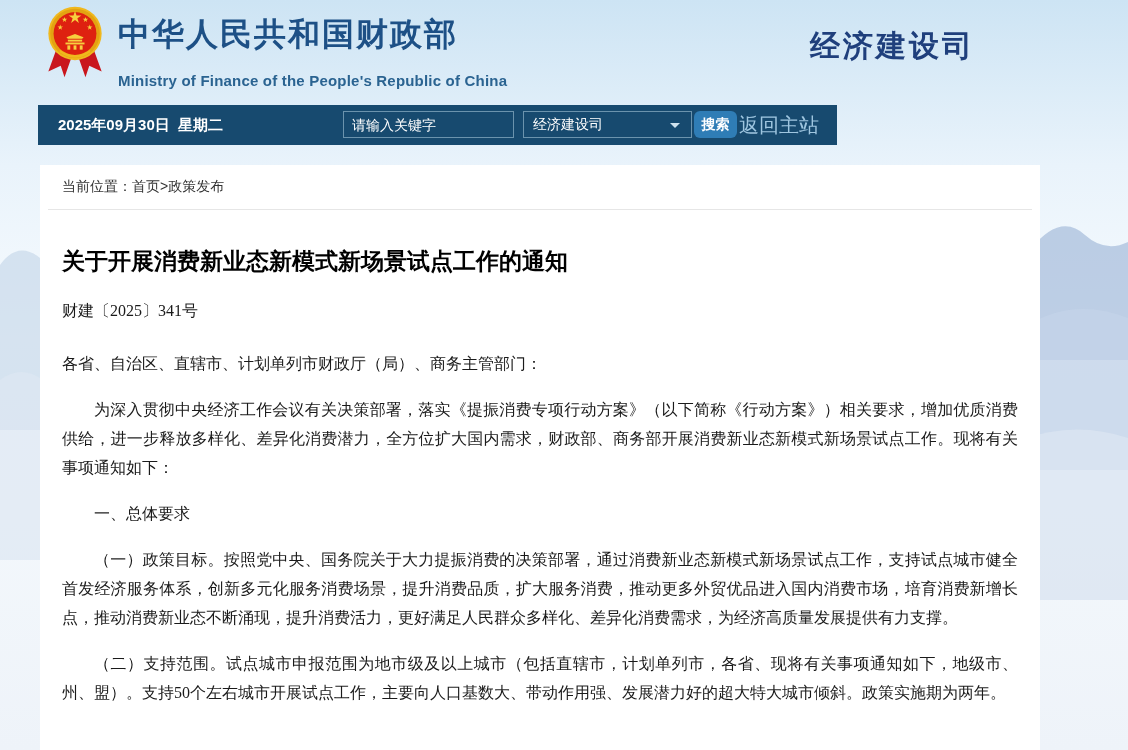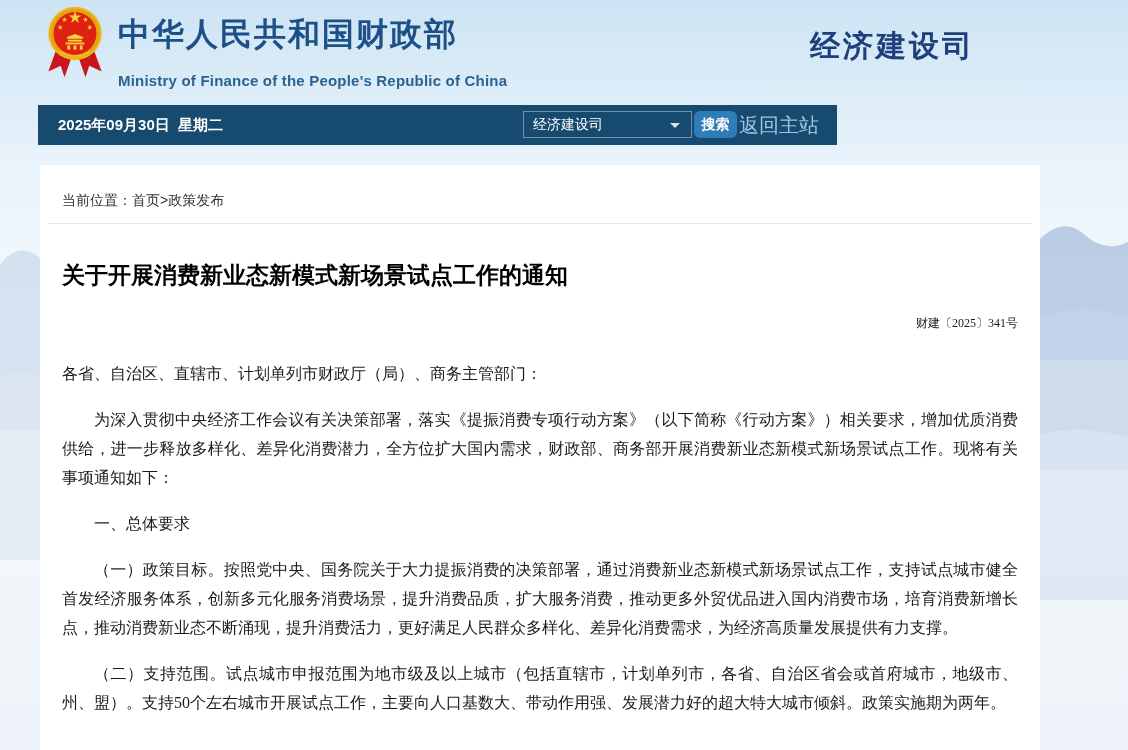--- a/index.html
+++ b/index.html
@@ -57,33 +57,33 @@
     cursor:pointer;border-radius:6px;
     font-family:"Liberation Sans","DejaVu Sans",sans-serif;
   }
   .nav-home-link{
     position:absolute;right:18px;top:0;height:40px;line-height:40px;
     color:#9fc6e0;font-size:20px;text-decoration:none;cursor:pointer;
   }
   
   .content{
     position:absolute;left:40px;top:165px;width:1000px;height:585px;
-    background:#ffffff;z-index:2;padding:14px 8px;box-sizing:border-box;
+    background:#ffffff;z-index:2;padding:0 8px;box-sizing:border-box;
   }
   .breadcrumb{
     padding:13px 14px 13px;border-bottom:1px solid #e6e6e6;
     font-size:14px;color:#333;
   }
   .breadcrumb-path{cursor:pointer;}
   .doc{padding:0 14px;font-family:"Liberation Serif","DejaVu Serif",serif;color:#1a1a1a;}
   .doc-title{
     font-size:23px;font-weight:bold;color:#000;
     margin:37px 0 0;line-height:30px;
   }
-  .doc-number{text-align:right;font-size:12px;margin:24px 0 0;}
+  .doc-number{text-align:left;font-size:16px;margin:24px 0 0;}
   .doc-body{margin-top:27px;}
   .doc-body p{
     font-size:16px;line-height:29px;margin:0 0 17px;text-align:justify;
   }
   .p-indent{text-indent:2em;}
   .p-heading{font-weight:normal;text-indent:2em;}
 </style>
 </head>
 <body>
 
@@ -117,36 +117,37 @@
   </svg>
   <div class="site-title">
     <div class="site-title-cn">中华人民共和国财政部</div>
     <div class="site-title-en">Ministry of Finance of the People's Republic of China</div>
   </div>
   <div class="dept-title">经济建设司</div>
 </div>
 
 <div class="navbar">
   <span class="nav-date">2025年09月30日  星期二</span>
+  <input class="nav-search-input" type="text" placeholder="请输入关键字" style="">
   <div class="nav-scope">
     <span>经济建设司</span>
     <span class="caret"></span>
   </div>
   <button class="nav-search-btn">搜索</button>
   <a class="nav-home-link">返回主站</a>
 </div>
 
 <div class="content">
   <div class="breadcrumb">
     <span>当前位置：</span><span class="breadcrumb-path">首页&gt;政策发布</span>
   </div>
   <div class="doc">
     <h1 class="doc-title">关于开展消费新业态新模式新场景试点工作的通知</h1>
     <div class="doc-number">财建〔2025〕341号</div>
     <div class="doc-body">
       <p>各省、自治区、直辖市、计划单列市财政厅（局）、商务主管部门：</p>
       <p class="p-indent">为深入贯彻中央经济工作会议有关决策部署，落实《提振消费专项行动方案》（以下简称《行动方案》）相关要求，增加优质消费供给，进一步释放多样化、差异化消费潜力，全方位扩大国内需求，财政部、商务部开展消费新业态新模式新场景试点工作。现将有关事项通知如下：</p>
       <p class="p-heading">一、总体要求</p>
       <p class="p-indent">（一）政策目标。按照党中央、国务院关于大力提振消费的决策部署，通过消费新业态新模式新场景试点工作，支持试点城市健全首发经济服务体系，创新多元化服务消费场景，提升消费品质，扩大服务消费，推动更多外贸优品进入国内消费市场，培育消费新增长点，推动消费新业态不断涌现，提升消费活力，更好满足人民群众多样化、差异化消费需求，为经济高质量发展提供有力支撑。</p>
-      <p class="p-indent">（二）支持范围。试点城市申报范围为地市级及以上城市（包括直辖市，计划单列市，各省、自治区省会或首府城市，地级市、州、盟）。支持50个左右城市开展试点工作，主要向人口基数大、带动作用强、发展潜力好的超大特大城市倾斜。政策实施期为两年。</p>
+      <p class="p-indent">（二）支持范围。试点城市申报范围为地市级及以上城市（包括直辖市，计划单列市，各省、现将有关事项通知如下，地级市、州、盟）。支持50个左右城市开展试点工作，主要向人口基数大、带动作用强、发展潜力好的超大特大城市倾斜。政策实施期为两年。</p>
     </div>
   </div>
 </div>
 
 </body></html>

